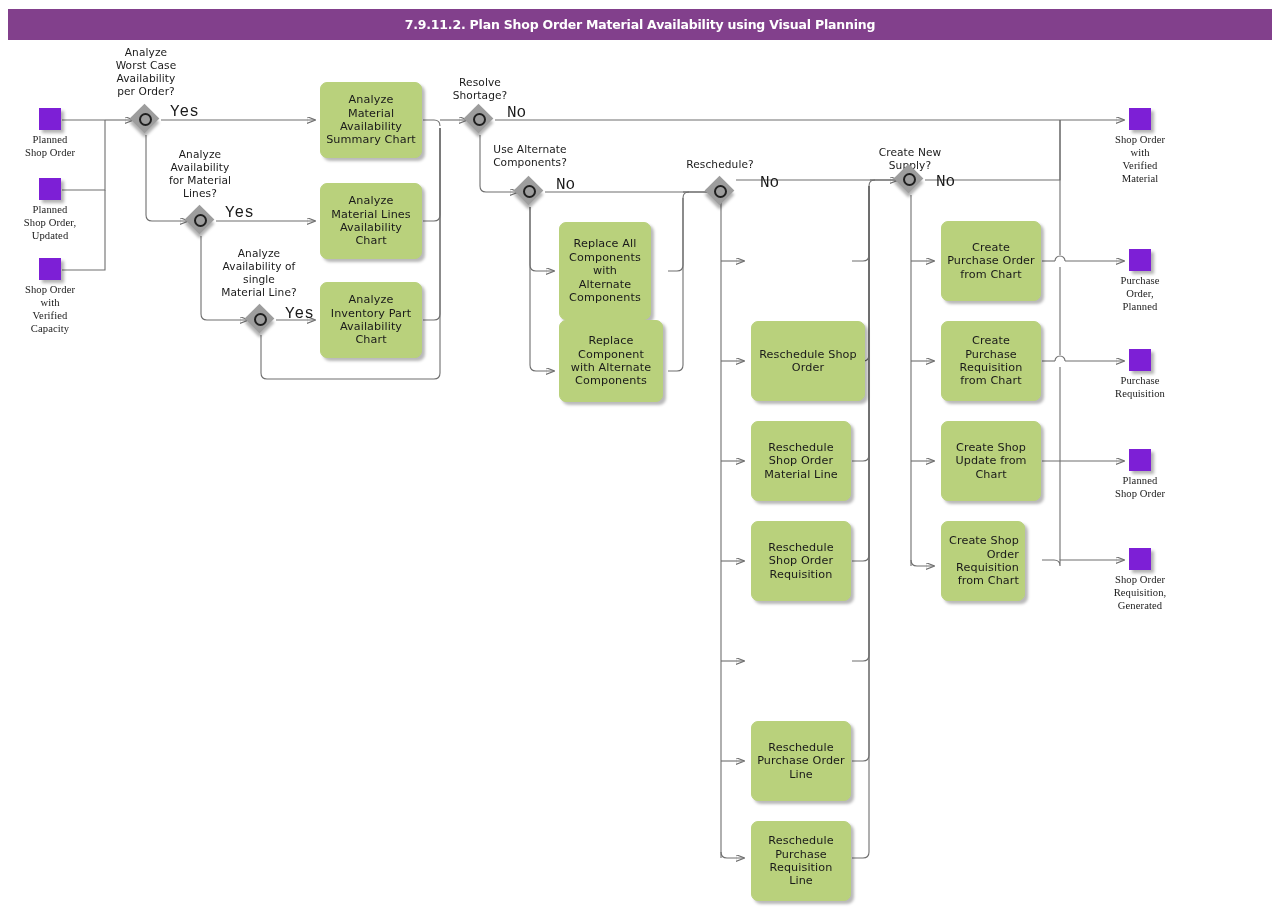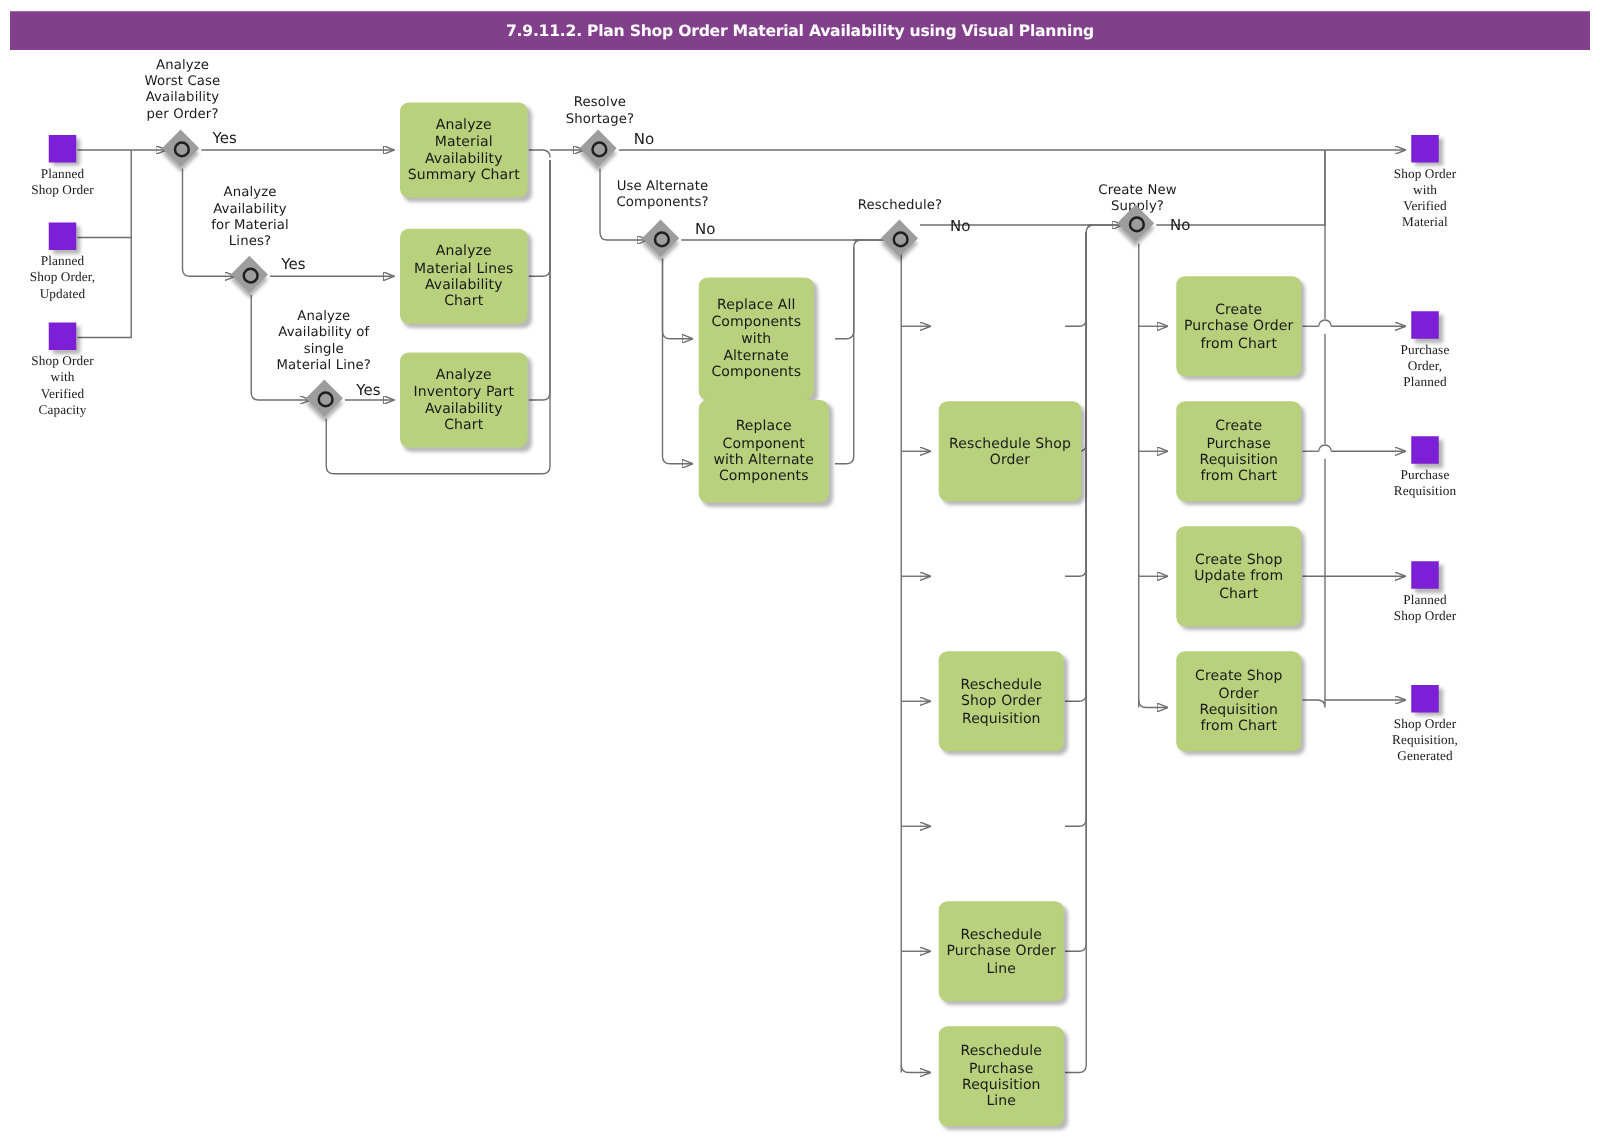--- a/index.html
+++ b/index.html
@@ -100,21 +100,21 @@
   
   .lbl {
     position: absolute;
     font-size: 10.6px;
     line-height: 13px;
     color: #1a1a1a;
     white-space: pre-line;
     letter-spacing: 0.1px;
   }
   .lbl.c { text-align: center; }
-  .yn { position: absolute; font-size: 12px; color: #1a1a1a; }
+  .yn { position: absolute; font-size: 16px; color: #1a1a1a; font-family: Liberation Mono, monospace; }
 </style>
 </head>
 <body>
 
 <div id="page">
 
   <div id="titlebar">7.9.11.2. Plan Shop Order Material Availability using Visual Planning</div>
 
   <svg id="wires" viewBox="0 0 1280 910">
     <defs>
@@ -303,40 +303,43 @@
 Components
 with Alternate
 Components</div>
   <div class="node act" style="left:559px; top:320px; width:104px; height:82px;">Replace
 Component with
 Alternate
 Components</div>
 
   <div class="node act" style="left:751px; top:321px; width:114px; height:80px;">Reschedule
 Shop Order</div>
+  <div class="node act" style="left:751px; top:421px; width:100px; height:80px;">Reschedule
+Shop Order
+Material Line</div>
   <div class="node act" style="left:751px; top:521px; width:100px; height:80px;">Reschedule
 Shop Order
 Requisition</div>
   <div class="node act" style="left:751px; top:721px; width:100px; height:80px;">Reschedule
 Purchase Order
 Line</div>
   <div class="node act" style="left:751px; top:821px; width:100px; height:80px;">Reschedule
 Purchase
 Requisition Line</div>
 
   <div class="node act" style="left:941px; top:221px; width:100px; height:80px;">Create Purchase
 Order from
 Chart</div>
   <div class="node act" style="left:941px; top:321px; width:100px; height:80px;">Create Purchase
 Requisition from
 Chart</div>
   <div class="node act" style="left:941px; top:421px; width:100px; height:80px;">Create Shop
 Update from
 Chart</div>
-  <div class="node act" style="left:941px; top:521px; width:100px; height:80px;">Create Shop
+  <div class="node act" style="left:941px; top:521px; width:84px; height:80px;text-align:right;">Create Shop
 Order
 Requisition from
 Chart</div>
 
   <div class="obj-wrap" style="left:1100px; top:108px; width:80px;">
     <div class="obj-sq"></div>
     <div class="obj-label">Shop Order
 with
 Verified
 Material</div>

